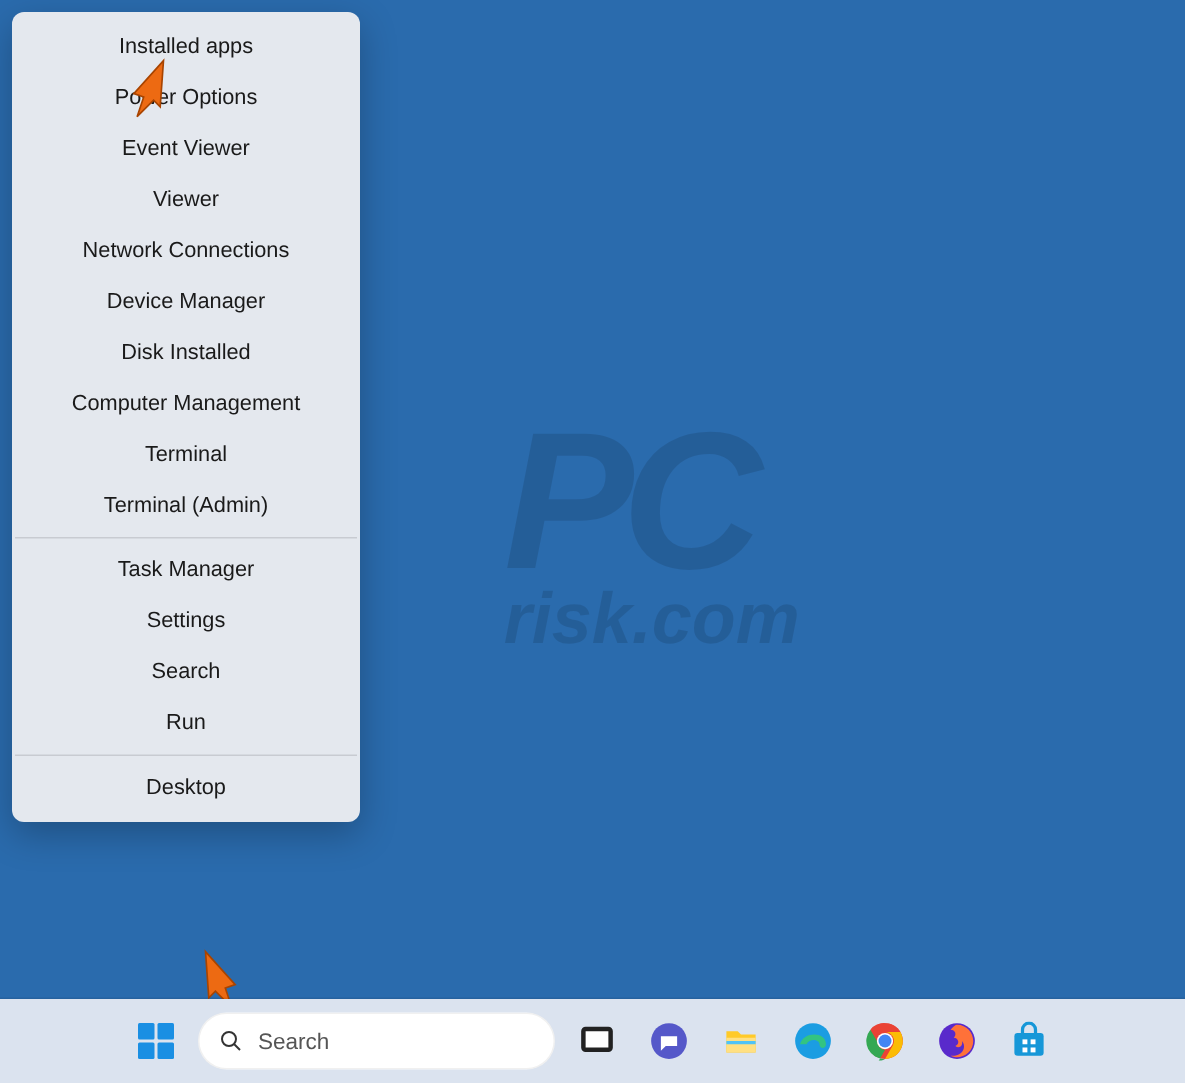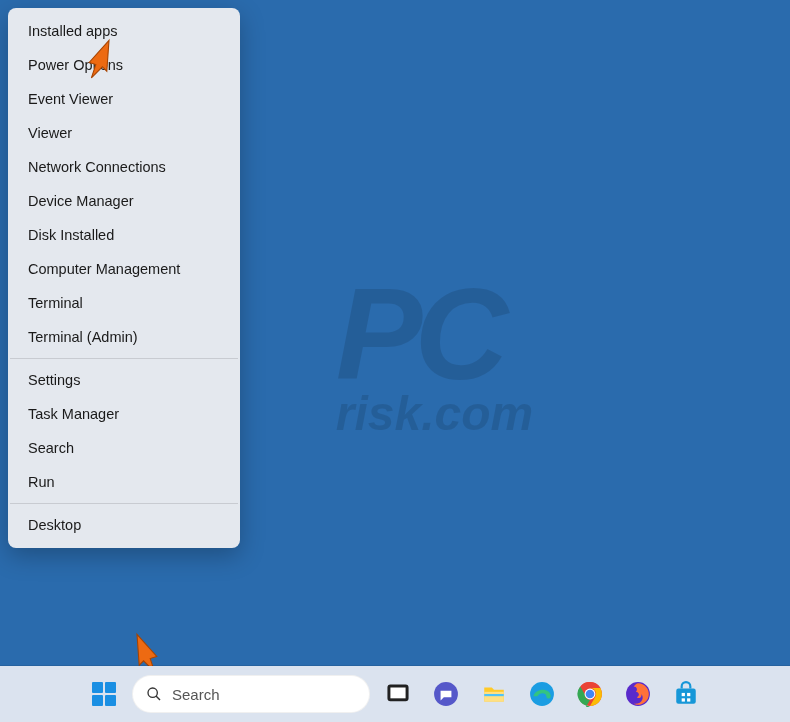--- a/index.html
+++ b/index.html
@@ -41,21 +41,21 @@
     padding: 6px 0;
     font-size: 14.5px;
     color: #1a1a1a;
   }
   .menu-item {
     padding: 9px 20px;
     cursor: default;
     position: relative;
     display: flex;
     align-items: center;
-    justify-content: flex-start;
+    justify-content: center;
   }
   .menu-sep {
     height: 1px;
     background: rgba(0,0,0,0.12);
     margin: 4px 2px;
   }
   .chev { color: #555; font-size: 11px; }
 
   .taskbar {
     position: absolute;
@@ -140,24 +140,24 @@
     </div>
   <div class="menu-item">
       <span>Terminal</span>
     </div>
   <div class="menu-item">
       <span>Terminal (Admin)</span>
     </div>
   <div class="menu-sep"></div>
 
   <div class="menu-item">
+      <span>Task Manager</span>
+    </div>
+  <div class="menu-item">
       <span>Settings</span>
-    </div>
-  <div class="menu-item">
-      <span>Task Manager</span>
     </div>
   <div class="menu-item">
       <span>Search</span>
     </div>
   <div class="menu-item">
       <span>Run</span>
     </div>
   <div class="menu-sep"></div>
 
   <div class="menu-item">

